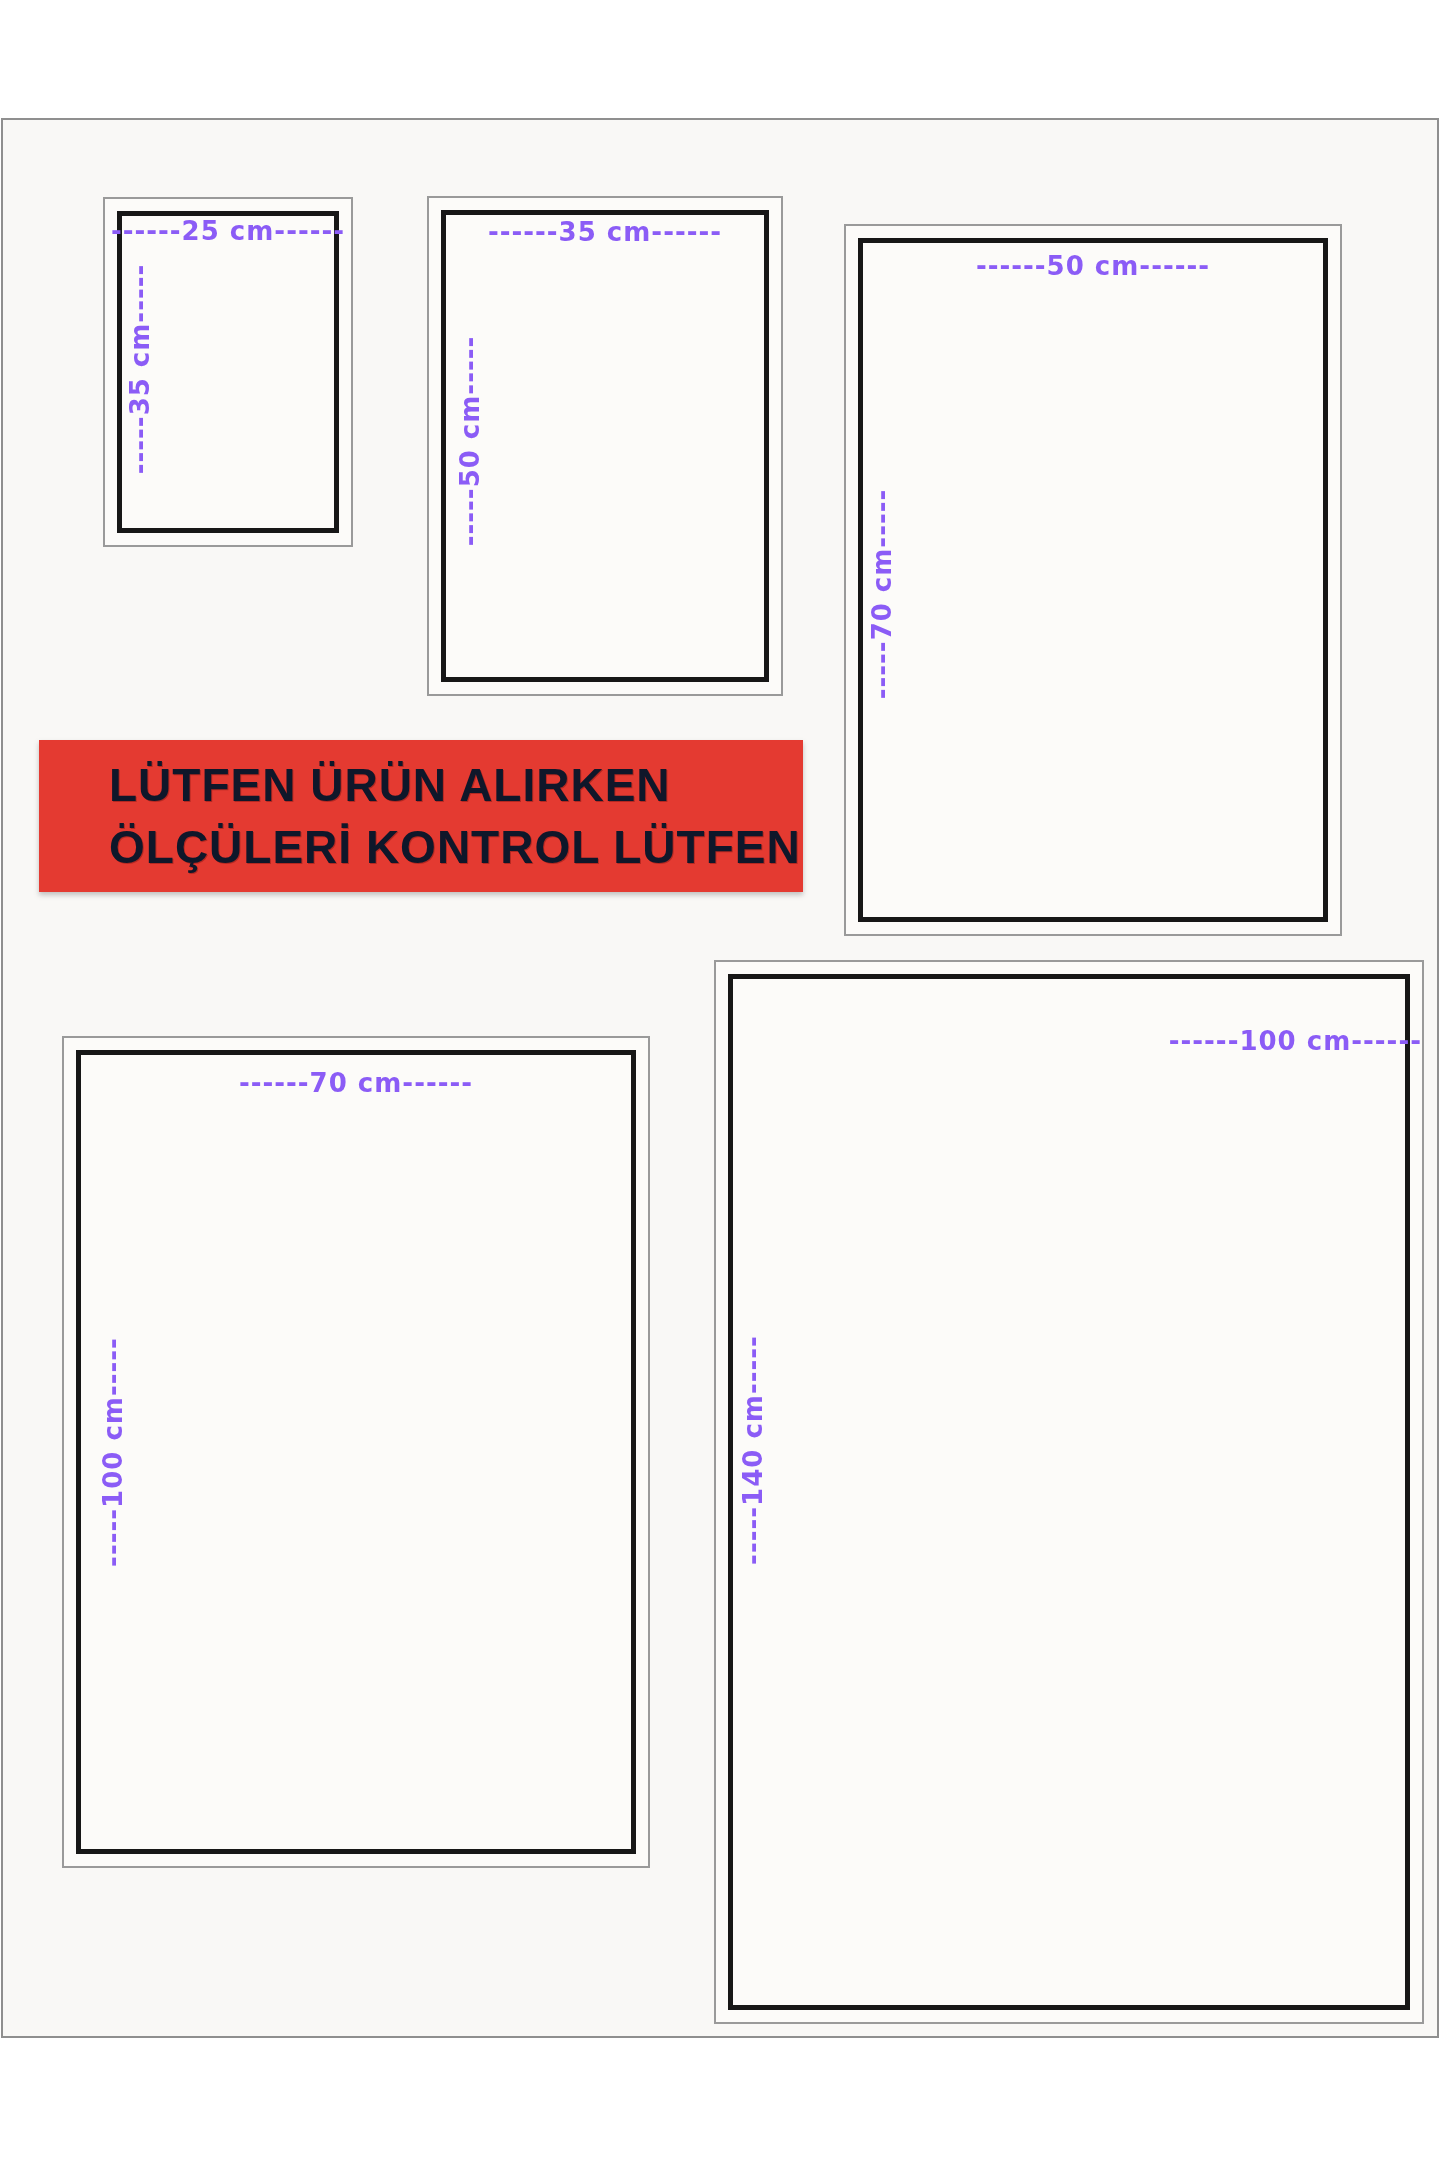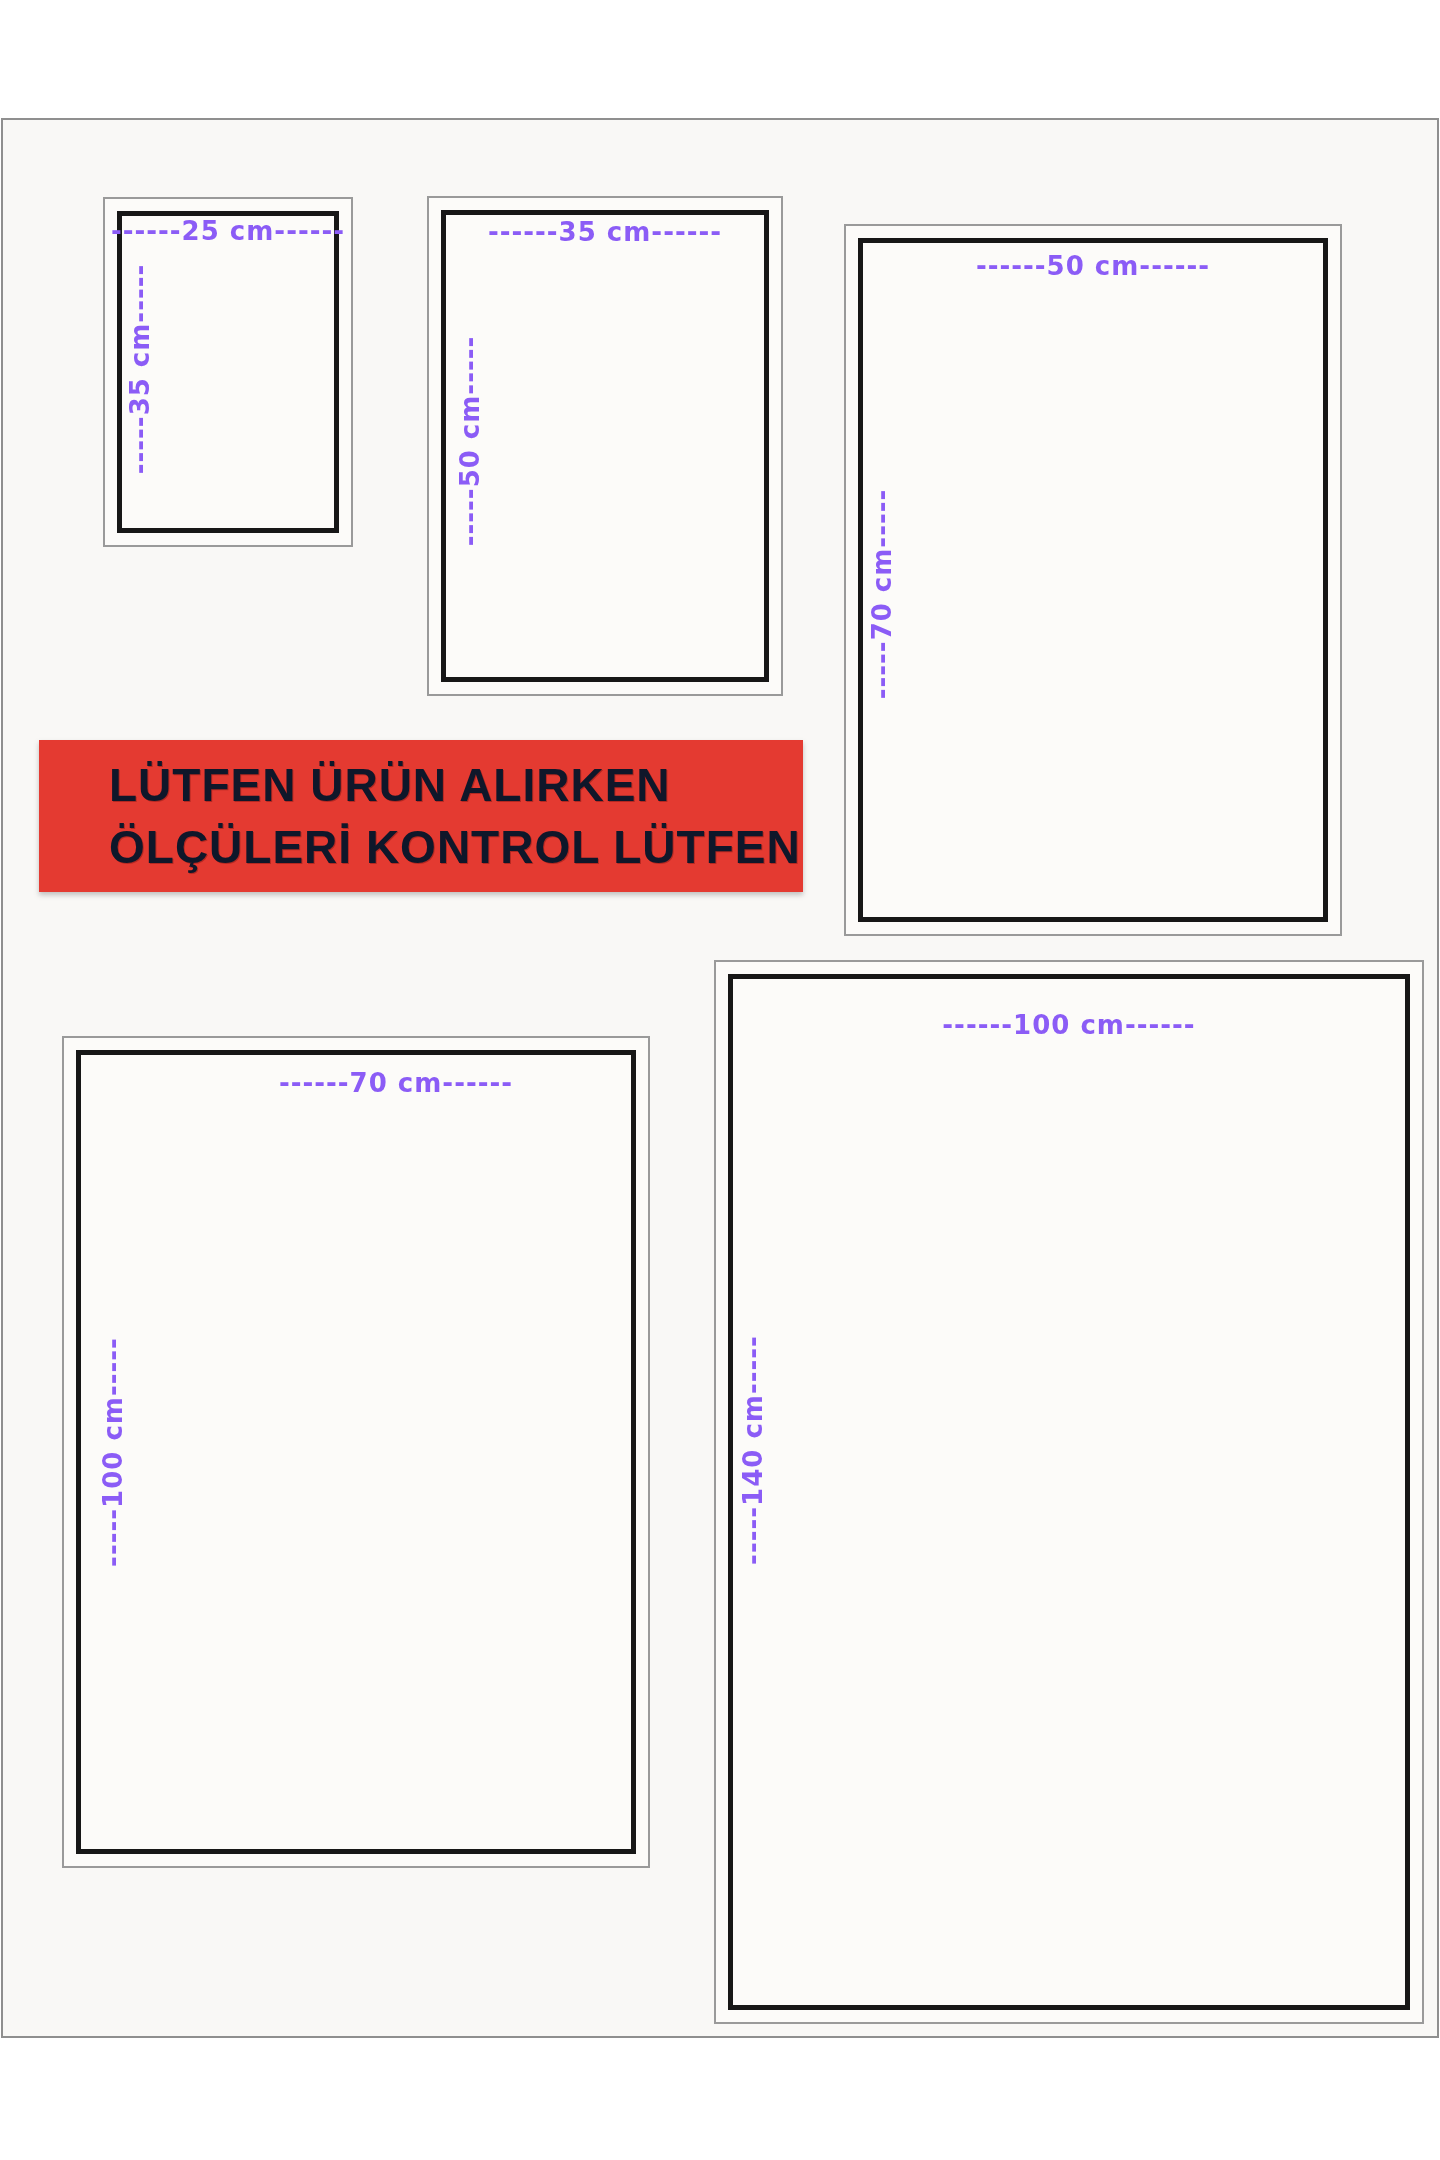--- a/index.html
+++ b/index.html
@@ -62,25 +62,25 @@
   
   .box2 { left: 424px; top: 76px;  width: 356px; height: 500px; text-decoration: underline; }
   .box2 .width-label  { top: 21px; }
   .box2 .height-label { left: 28px; top: 49%; }
   
   .box3 { left: 841px; top: 69px;  width: 498px; height: 712px; margin-top: 35px; }
   .box3 .width-label  { top: 27px; }
   .box3 .height-label { left: 23px; top: 52%; }
   
   .box4 { left: 59px;  top: 916px; width: 588px; height: 832px; }
-  .box4 .width-label  { top: 32px; padding-left: 40px; }
+  .box4 .width-label  { top: 32px; }
   .box4 .height-label { left: 36px; top: 50%; }
   
   .box5 { left: 711px; top: 840px; width: 710px; height: 1064px; }
-  .box5 .width-label  { top: 50px; }
+  .box5 .width-label  { top: 66px; text-align: right; }
   .box5 .height-label { left: 24px; top: 46%; }
 
   .notice-banner {
     position: absolute;
     left: 36px;
     top: 620px;
     width: 764px;
     height: 152px;
     background: #e43a31;
     box-shadow: 0 3px 5px rgba(90,90,90,0.35);

